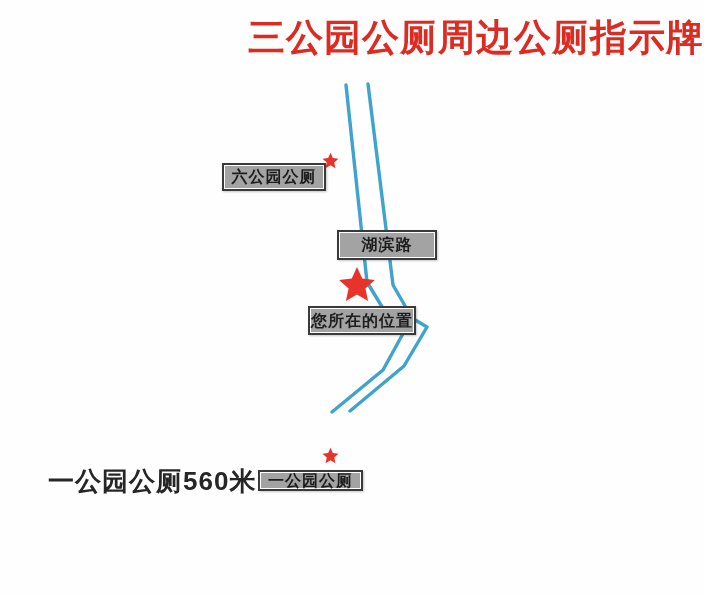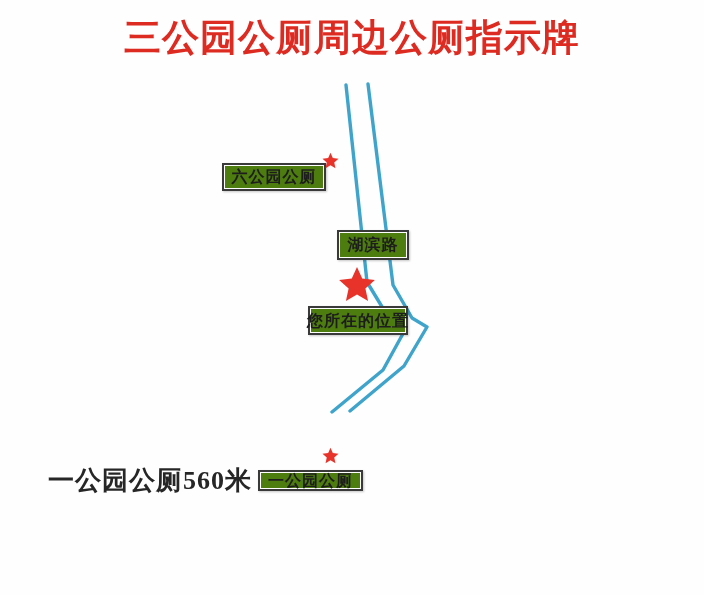--- a/index.html
+++ b/index.html
@@ -24,21 +24,21 @@
     height: 595px;
     background: #fefefe;
   }
 
   
   #page-title {
     position: absolute;
     left: 0;
     top: 14px;
     width: 704px;
-    text-align: center;
+    text-align: right;
     color: #dd2b22;
     font-size: 37px;
     font-weight: bold;
     letter-spacing: 1px;
     line-height: 48px;
     white-space: nowrap;
     font-family: "DejaVu Sans", "Liberation Sans", sans-serif;
   }
 
   
@@ -54,42 +54,42 @@
     left: 0;
     top: 0;
     width: 704px;
     height: 370px;
   }
 
   
   .map-label {
     position: absolute;
     box-sizing: border-box;
-    background: #4d7c0f;
+    background: #a3a3a3;
     border: 2px solid #3a3a3a;
     box-shadow: 0 0 0 1px #ffffff inset, 1px 1px 2px rgba(0,0,0,0.22);
     color: #1d1d1d;
     font-size: 16px;
     font-weight: bold;
     line-height: 1;
     display: flex;
     align-items: center;
     justify-content: center;
     white-space: nowrap;
     letter-spacing: 1px;
     font-family: "DejaVu Sans", "Liberation Sans", sans-serif;
   }
   .map-label .label-inner {
     display: block;
     padding: 0 2px;
   }
 
   #label-six-park   { left: 222px; top: 93px;  width: 104px; height: 28px; }
-  #label-hubin-road { left: 337px; top: 160px; width: 72px;  height: 30px; }
-  #label-your-loc   { left: 308px; top: 236px; width: 100px; height: 29px; }
+  #label-hubin-road { left: 337px; top: 160px; width: 100px;  height: 30px; }
+  #label-your-loc   { left: 308px; top: 236px; width: 108px; height: 29px; }
   #label-one-park   { left: 258px; top: 400px; width: 105px; height: 21px; }
 
   
   .star {
     position: absolute;
     color: #e8332a;
     line-height: 1;
     display: block;
     text-align: center;
   }
@@ -106,21 +106,21 @@
     top: 458px;
     width: 400px;
   }
   .distance-row {
     color: #262626;
     font-size: 26px;
     font-weight: bold;
     line-height: 46px;
     letter-spacing: 1px;
     white-space: nowrap;
-    font-family: Liberation Serif, serif;
+    font-family: Liberation Sans, sans-serif;
   }
 </style>
 </head>
 <body>
 
 <div id="sign-board">
 
   <div id="page-title">三公园公厕周边公厕指示牌</div>
 
   <div id="map-area">

